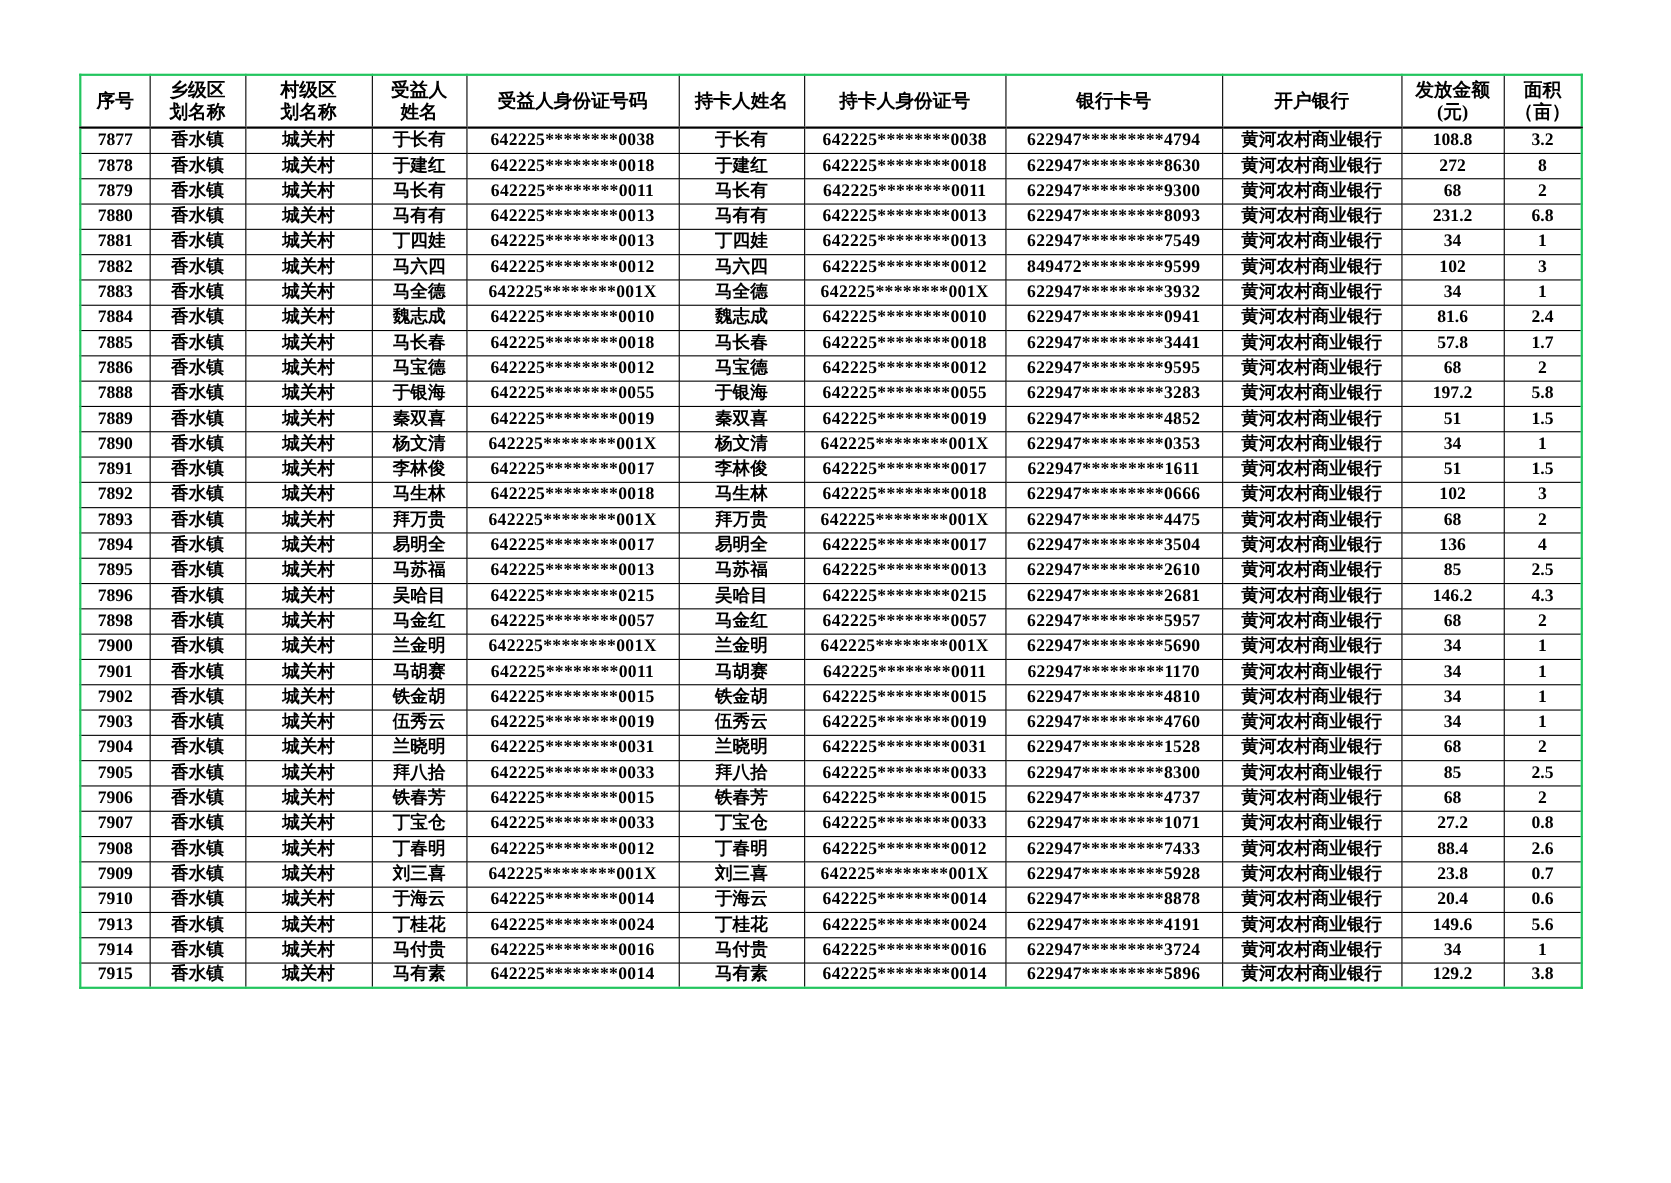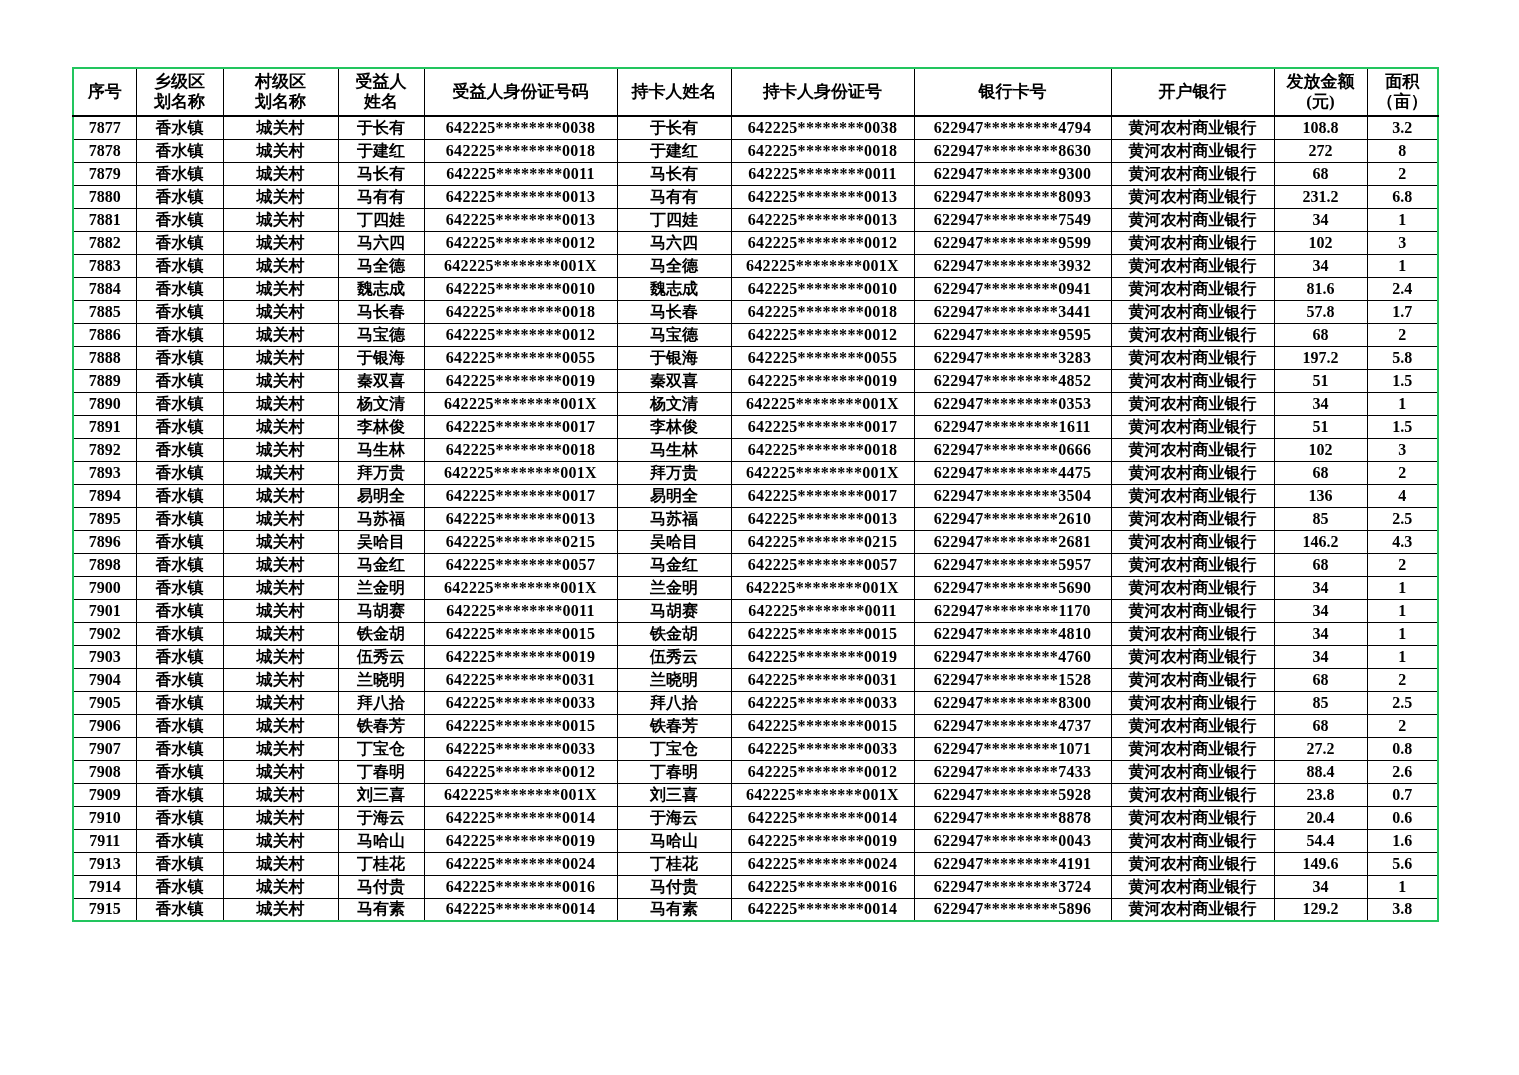--- a/index.html
+++ b/index.html
@@ -161,21 +161,21 @@
         <td data-name="area-cell">1</td>
       </tr>
       <tr data-name="table-row">
         <td data-name="serial-cell">7882</td>
         <td data-name="township-cell">香水镇</td>
         <td data-name="village-cell">城关村</td>
         <td data-name="beneficiary-name-cell">马六四</td>
         <td data-name="beneficiary-id-cell">642225********0012</td>
         <td data-name="cardholder-name-cell">马六四</td>
         <td data-name="cardholder-id-cell">642225********0012</td>
-        <td data-name="card-number-cell">622947*********9599</td>
+        <td data-name="card-number-cell">849472*********9599</td>
         <td data-name="bank-cell">黄河农村商业银行</td>
         <td data-name="amount-cell">102</td>
         <td data-name="area-cell">3</td>
       </tr>
       <tr data-name="table-row">
         <td data-name="serial-cell">7883</td>
         <td data-name="township-cell">香水镇</td>
         <td data-name="village-cell">城关村</td>
         <td data-name="beneficiary-name-cell">马全德</td>
         <td data-name="beneficiary-id-cell">642225********001X</td>
@@ -492,33 +492,20 @@
         <td data-name="beneficiary-name-cell">于海云</td>
         <td data-name="beneficiary-id-cell">642225********0014</td>
         <td data-name="cardholder-name-cell">于海云</td>
         <td data-name="cardholder-id-cell">642225********0014</td>
         <td data-name="card-number-cell">622947*********8878</td>
         <td data-name="bank-cell">黄河农村商业银行</td>
         <td data-name="amount-cell">20.4</td>
         <td data-name="area-cell">0.6</td>
       </tr>
       <tr data-name="table-row">
-        <td data-name="serial-cell">7911</td>
-        <td data-name="township-cell">香水镇</td>
-        <td data-name="village-cell">城关村</td>
-        <td data-name="beneficiary-name-cell">马哈山</td>
-        <td data-name="beneficiary-id-cell">642225********0019</td>
-        <td data-name="cardholder-name-cell">马哈山</td>
-        <td data-name="cardholder-id-cell">642225********0019</td>
-        <td data-name="card-number-cell">622947*********0043</td>
-        <td data-name="bank-cell">黄河农村商业银行</td>
-        <td data-name="amount-cell">54.4</td>
-        <td data-name="area-cell">1.6</td>
-      </tr>
-      <tr data-name="table-row">
         <td data-name="serial-cell">7913</td>
         <td data-name="township-cell">香水镇</td>
         <td data-name="village-cell">城关村</td>
         <td data-name="beneficiary-name-cell">丁桂花</td>
         <td data-name="beneficiary-id-cell">642225********0024</td>
         <td data-name="cardholder-name-cell">丁桂花</td>
         <td data-name="cardholder-id-cell">642225********0024</td>
         <td data-name="card-number-cell">622947*********4191</td>
         <td data-name="bank-cell">黄河农村商业银行</td>
         <td data-name="amount-cell">149.6</td>

